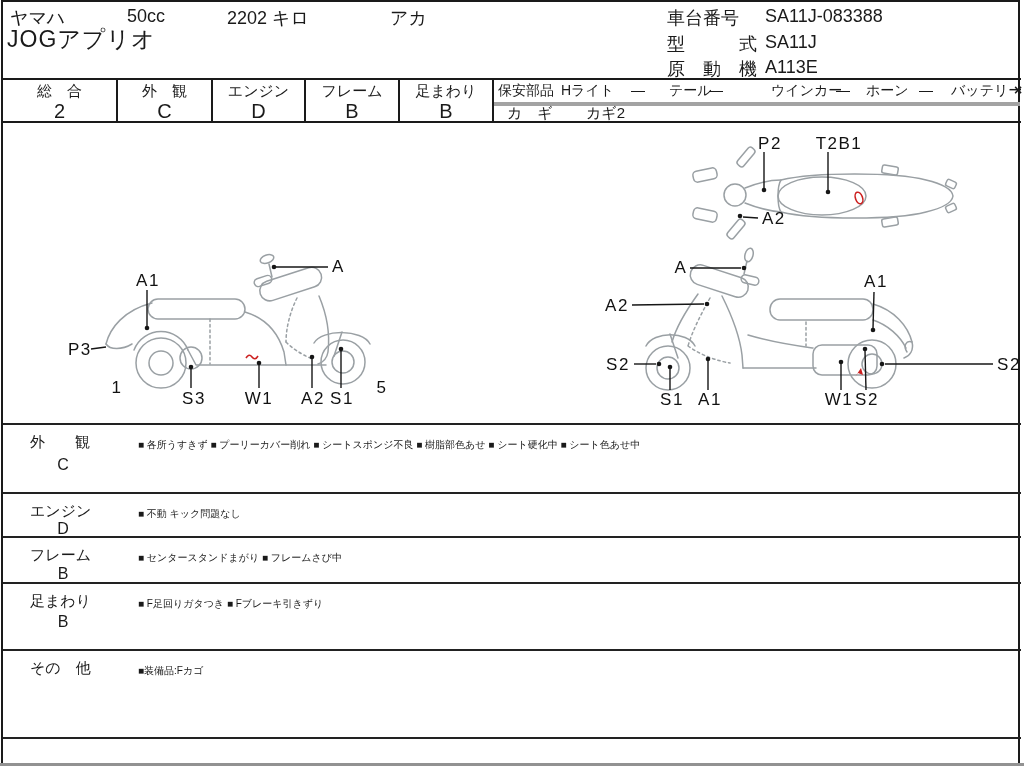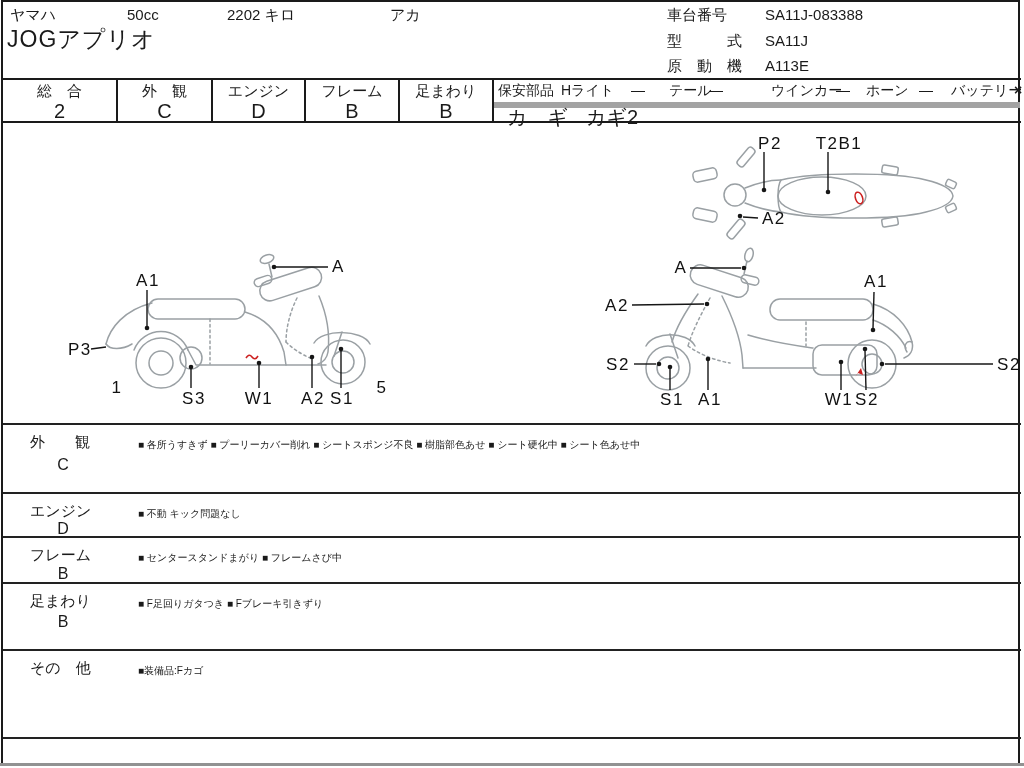--- a/index.html
+++ b/index.html
@@ -7,33 +7,33 @@
     width:1024px;height:768px;position:relative;background:#ffffff;
     font-family:"Liberation Sans","DejaVu Sans",sans-serif;color:#1a1a1a;
     overflow:hidden;
   }
   .abs{position:absolute;}
   
   .sheet-frame{position:absolute;left:1px;top:0;width:1019px;height:763px;
     border:2px solid #1a1a1a;border-bottom:none;box-sizing:border-box;}
   .bottom-edge{position:absolute;left:0;top:763px;width:1024px;height:3px;background:#929292;}
   
-  .h-sm{font-size:15px;white-space:pre;}
+  .h-sm{font-size:18px;white-space:pre;}
   .h-lg{font-size:23px;letter-spacing:1px;white-space:pre;}
   
   .ratings-row{position:absolute;left:3px;top:78px;width:1018px;height:45px;
     border-top:2px solid #1a1a1a;border-bottom:2px solid #1a1a1a;box-sizing:border-box;
     display:flex;}
   .rate-cell{box-sizing:border-box;border-right:2px solid #1a1a1a;text-align:center;}
   .rate-label{font-size:15px;margin-top:2px;white-space:pre;}
   .rate-value{font-size:20px;line-height:20px;}
   .safety-cell{position:relative;flex:1;box-sizing:border-box;font-size:14px;}
-  .safety-top{position:absolute;left:0;top:0;right:1px;height:22px;border-bottom:6px solid #a3a3a3;}
+  .safety-top{position:absolute;left:0;top:0;right:1px;height:22px;border-bottom:4px solid #a3a3a3;}
   .safety-top span{position:absolute;top:2px;white-space:pre;}
-  .safety-bottom{position:absolute;left:0;top:24px;right:0;height:34px;font-size:20px;}
+  .safety-bottom{position:absolute;left:0;top:24px;right:0;height:34px;font-size:15px;}
   .safety-bottom span{position:absolute;top:0;white-space:pre;}
   
   .notes{position:absolute;left:3px;top:423px;width:1018px;box-sizing:border-box;}
   .note-row{position:relative;border-top:2px solid #222222;box-sizing:border-box;}
   .note-label{position:absolute;left:27px;top:8px;font-size:15px;white-space:pre;}
   .note-grade{position:absolute;left:27px;top:31px;width:66px;text-align:center;font-size:16px;}
   .note-text{position:absolute;left:135px;right:15px;top:8px;font-size:10px;line-height:23px;white-space:pre-wrap;}
   
   .diag{position:absolute;}
   .sk{stroke:#9aa0a4;fill:none;stroke-width:1.5;stroke-linecap:round;stroke-linejoin:round;}

